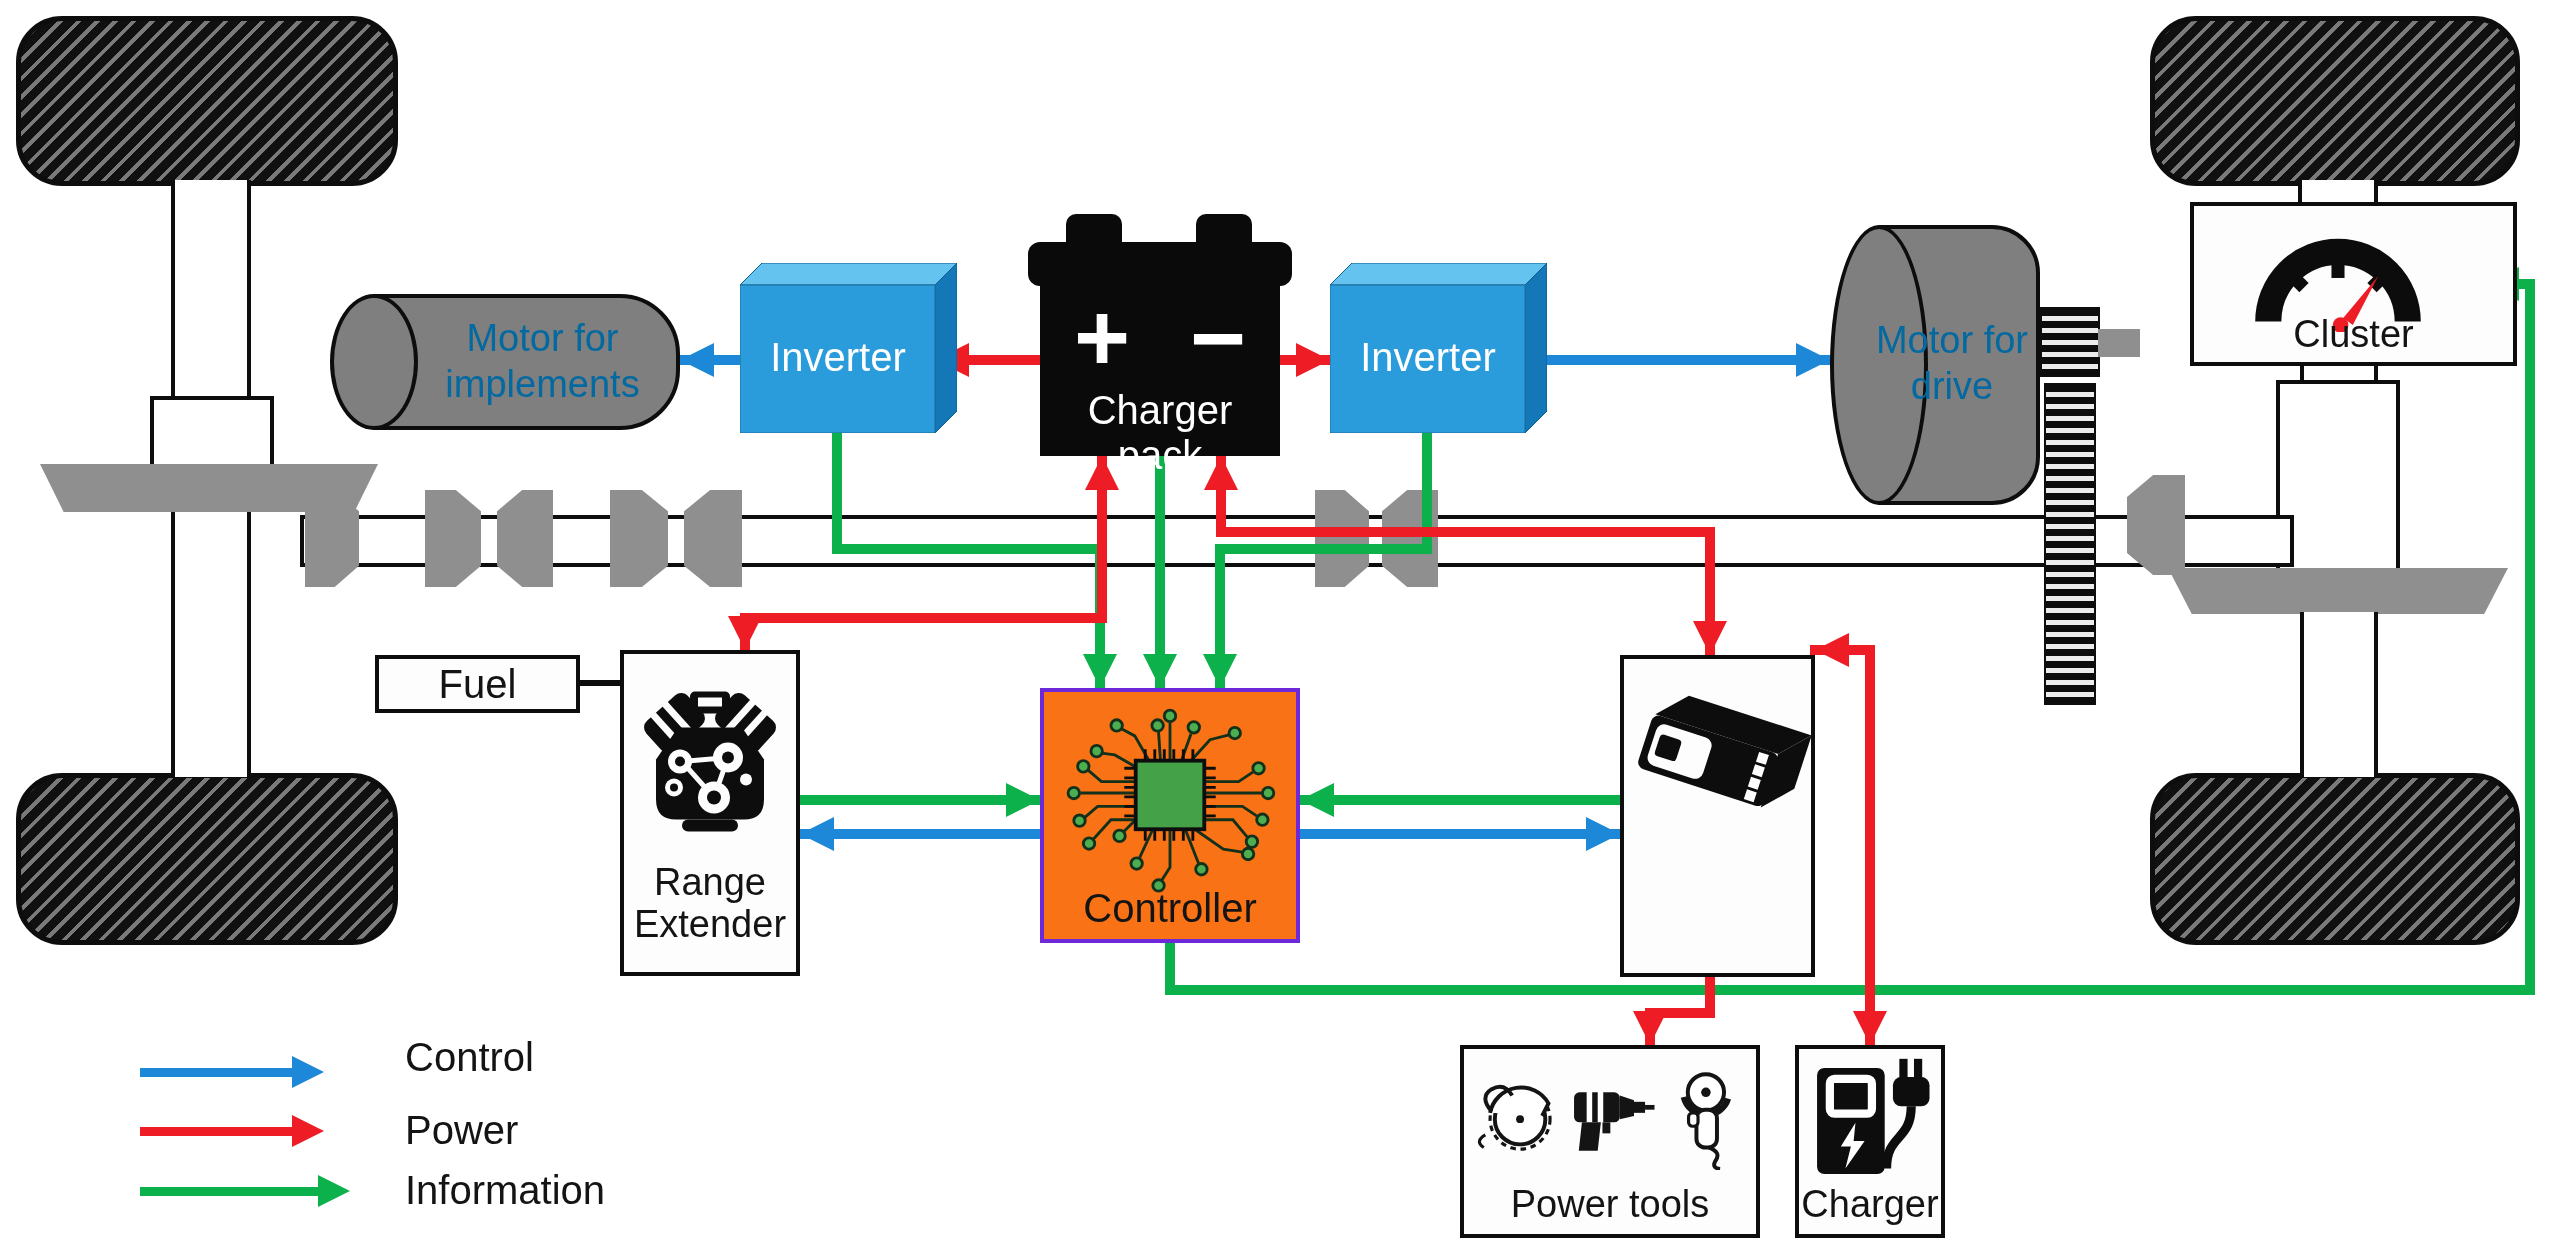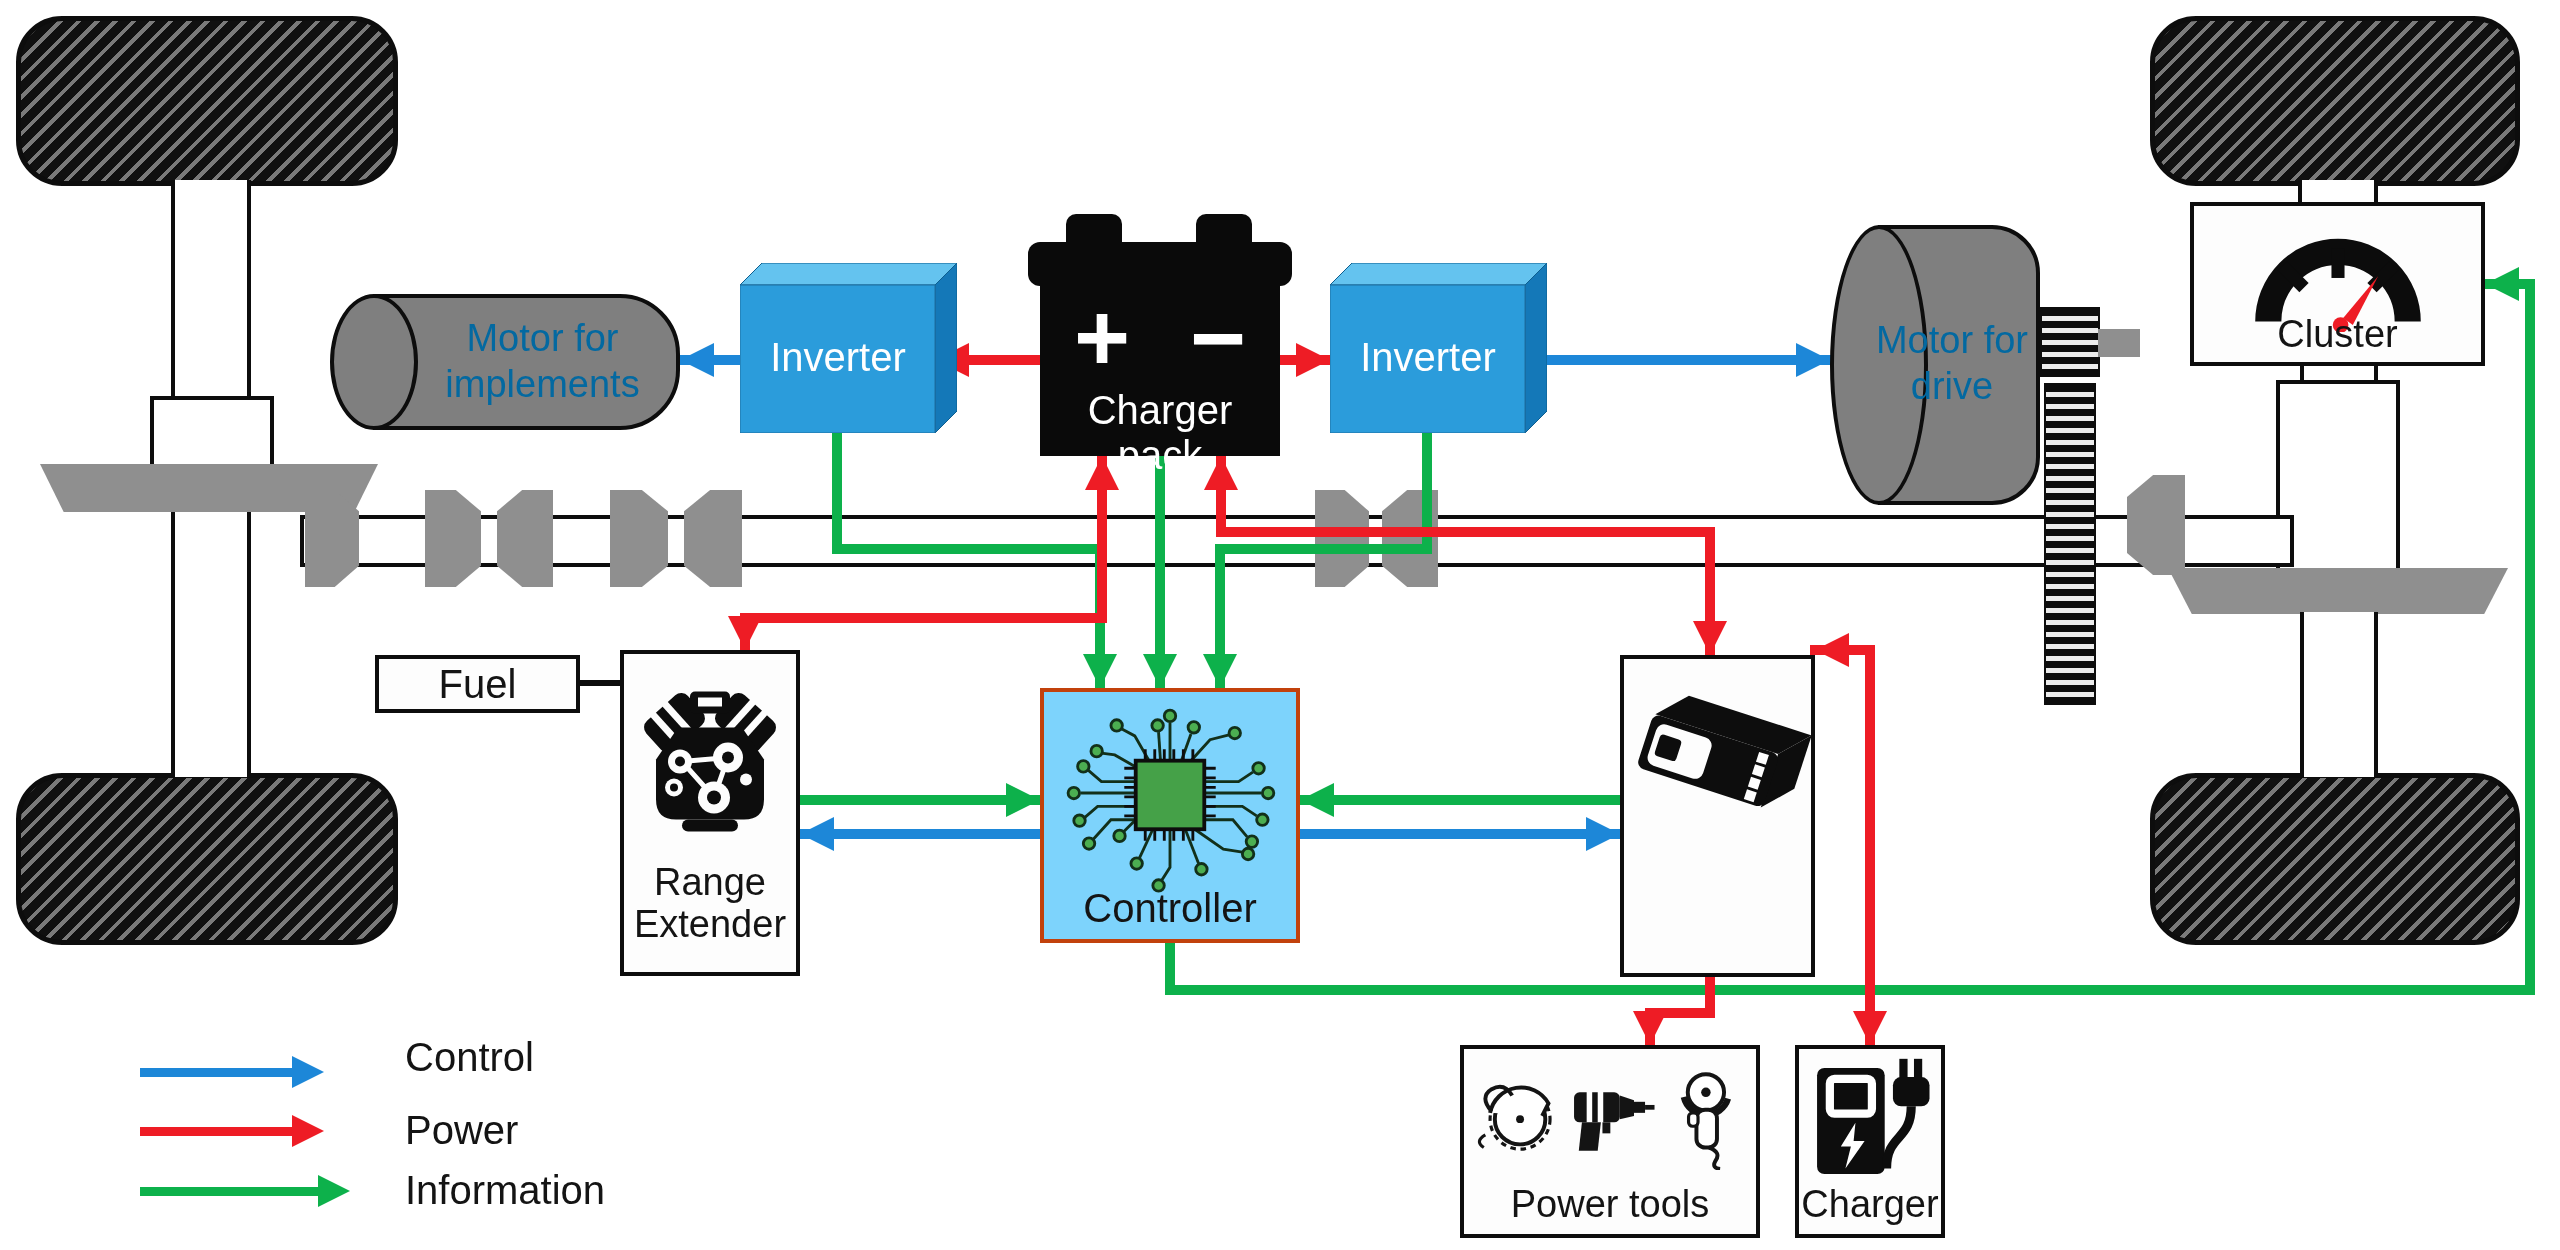--- a/index.html
+++ b/index.html
@@ -26,21 +26,21 @@
   .cyl-body{position:absolute;background:#7f7f7f;border:4px solid #0d0d0d;box-sizing:border-box;}
   .cyl-cap{position:absolute;background:#7f7f7f;border:4px solid #0d0d0d;border-radius:50%;box-sizing:border-box;}
   .motor-label{position:absolute;color:#0369a1;font-size:38px;line-height:1.2;text-align:center;}
   
   .batt{position:absolute;background:#0a0a0a;}
   .batt-sign{color:#ffffff;font-weight:bold;font-size:96px;line-height:1;}
   .batt-label{color:#ffffff;font-size:40px;text-align:center;}
   
   .inv-label{position:absolute;color:#ffffff;font-size:40px;text-align:center;}
   
-  .controller{position:absolute;background:#7dd3fc;border:4px solid #c2410c;box-sizing:border-box;}
+  .controller{position:absolute;background:#f97316;border:4px solid #6d28d9;box-sizing:border-box;}
   
   .wire{position:absolute;}
   .ah{position:absolute;width:0;height:0;border-style:solid;}
   
   .legend-label{position:absolute;color:#141414;font-size:40px;}
   .legend-line{position:absolute;height:9px;}
   
   .icn{position:absolute;}
   .tools-row{position:absolute;display:flex;justify-content:space-around;align-items:center;}
 </style>
@@ -159,21 +159,21 @@
     <polygon points="0,22 22,0 217,0 195,22" fill="#64c3ef" stroke="#0d5e8f" stroke-width="1"></polygon>
     <polygon points="195,22 217,0 217,148 195,170" fill="#1478b8" stroke="#0d5e8f" stroke-width="1"></polygon>
     <rect x="0" y="22" width="195" height="148" fill="#2b9cdb" stroke="#1e6fa0" stroke-width="1"></rect>
   </svg>
   <div class="inv-label" style="left:1332px;top:335px;width:192px;">Inverter</div>
 
   <div class="cyl-body" style="left:1878px;top:225px;width:162px;height:280px;border-radius:0 48px 48px 0;"></div>
   <div class="cyl-cap" style="left:1830px;top:225px;width:98px;height:280px;"></div>
   <div class="motor-label" style="left:1872px;top:318px;width:160px;">Motor for drive</div>
 
-  <div class="wbox" style="left:2190px;top:202px;width:295px;height:164px;">
+  <div class="wbox" style="left:2190px;top:202px;width:327px;height:164px;">
     <svg width="220" height="122" viewBox="0 0 220 140" style="position:absolute;left:34px;top:4px;">
       <path d="M30,128 A80,80 0 0 1 190,128" fill="none" stroke="#0c0c0c" stroke-width="30"></path>
       <line x1="110" y1="44" x2="110" y2="78" stroke="#0c0c0c" stroke-width="15"></line>
       <line x1="46" y1="64" x2="71" y2="89" stroke="#0c0c0c" stroke-width="15"></line>
       <line x1="174" y1="64" x2="149" y2="89" stroke="#0c0c0c" stroke-width="15"></line>
       <polygon points="116,124 156,76 127,132" fill="#ee1c25"></polygon>
       <circle cx="113" cy="132" r="9" fill="#ee1c25"></circle>
     </svg>
     <div class="boxlabel" style="position:absolute;left:0;bottom:6px;width:100%;">Cluster</div>
   </div>

